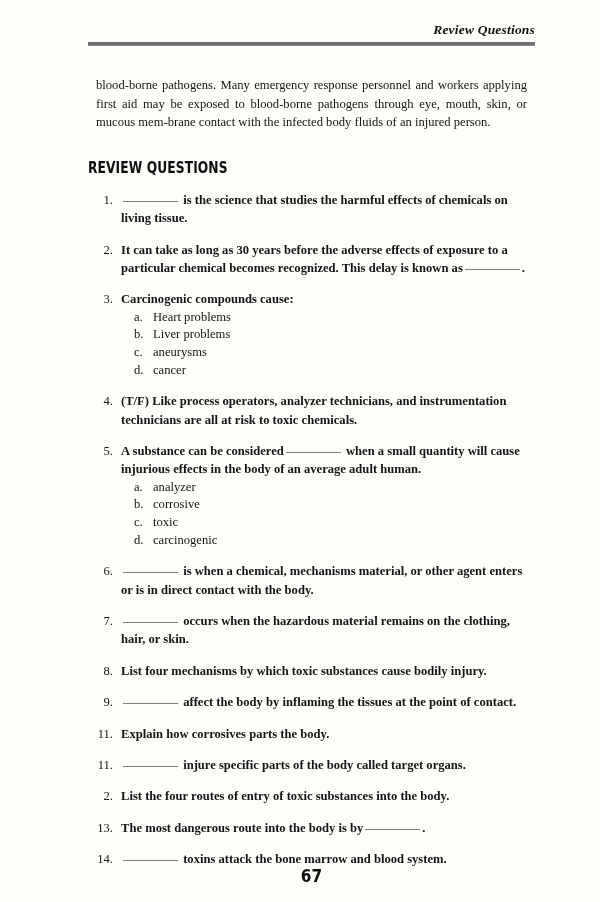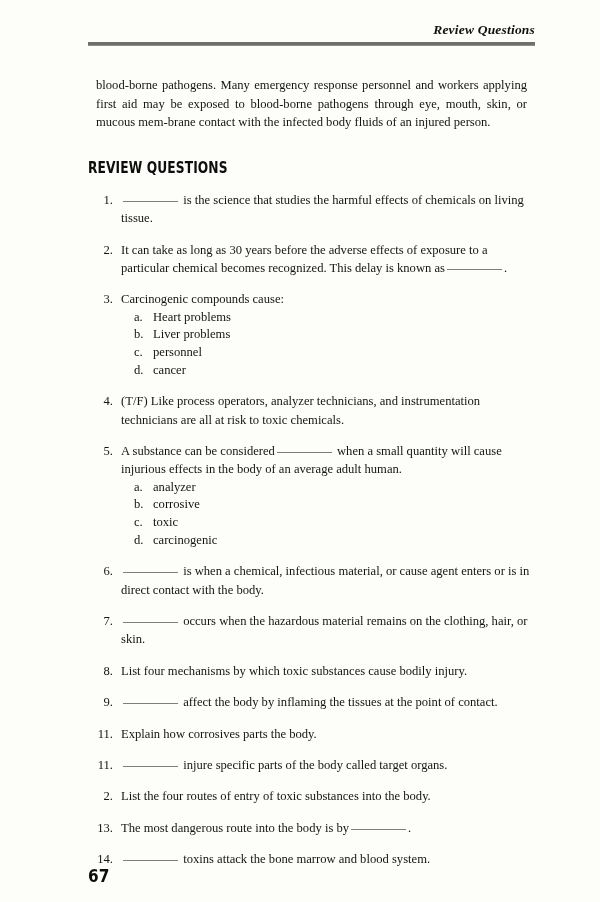--- a/index.html
+++ b/index.html
@@ -96,21 +96,21 @@
   li.q > .num {
     position: absolute;
     left: 0;
     top: 0;
     width: 25px;
     text-align: right;
     font-size: 12.6px;
     line-height: 18.4px;
   }
 
-  .qtext { display: block; }
+  .qtext { display: block; font-weight: bold; }
 
   
   .blank {
     display: inline-block;
     width: 55px;
     border-bottom: 1px solid #7e7e7e;
     vertical-align: 2px;
     margin: 0 2px;
   }
 
@@ -133,21 +133,21 @@
     width: 14px;
     text-align: left;
   }
 
   
   .folio {
     position: absolute;
     left: 88px;
     top: 860px;
     width: 447px;
-    text-align: left;
+    text-align: center;
     font-family: "DejaVu Sans Condensed", "Liberation Sans Narrow", "Liberation Sans", sans-serif;
     font-weight: bold;
     font-size: 17px;
     color: #0d0d0d;
   }
 </style>
 </head>
 <body>
 
 <div class="page">
@@ -169,41 +169,41 @@
         <li class="q">
           <span class="num">2.</span>
           <span class="qtext"><span>It can take as long as 30 years before the adverse effects of exposure to a particular chemical becomes recognized. This delay is known as</span><span class="blank"></span><span>.</span></span>
         </li>
         <li class="q">
           <span class="num">3.</span>
           <span class="qtext"><span>Carcinogenic compounds cause:</span></span>
           <ol class="choices">
             <li><span class="letter">a.</span><span>Heart problems</span></li>
             <li><span class="letter">b.</span><span>Liver problems</span></li>
-            <li><span class="letter">c.</span><span>personnel</span></li>
+            <li><span class="letter">c.</span><span>aneurysms</span></li>
             <li><span class="letter">d.</span><span>cancer</span></li>
           </ol>
         </li>
         <li class="q">
           <span class="num">4.</span>
           <span class="qtext"><span>(T/F) Like process operators, analyzer technicians, and instrumentation technicians are all at risk to toxic chemicals.</span></span>
         </li>
         <li class="q">
           <span class="num">5.</span>
           <span class="qtext"><span>A substance can be considered</span><span class="blank"></span><span> when a small quantity will cause injurious effects in the body of an average adult human.</span></span>
           <ol class="choices">
             <li><span class="letter">a.</span><span>analyzer</span></li>
             <li><span class="letter">b.</span><span>corrosive</span></li>
             <li><span class="letter">c.</span><span>toxic</span></li>
             <li><span class="letter">d.</span><span>carcinogenic</span></li>
           </ol>
         </li>
         <li class="q">
           <span class="num">6.</span>
-          <span class="qtext"><span class="blank"></span><span> is when a chemical, infectious material, or cause agent enters or is in direct contact with the body.</span></span>
+          <span class="qtext"><span class="blank"></span><span> is when a chemical, mechanisms material, or other agent enters or is in direct contact with the body.</span></span>
         </li>
         <li class="q">
           <span class="num">7.</span>
           <span class="qtext"><span class="blank"></span><span> occurs when the hazardous material remains on the clothing, hair, or skin.</span></span>
         </li>
         <li class="q">
           <span class="num">8.</span>
           <span class="qtext"><span>List four mechanisms by which toxic substances cause bodily injury.</span></span>
         </li>
         <li class="q">

